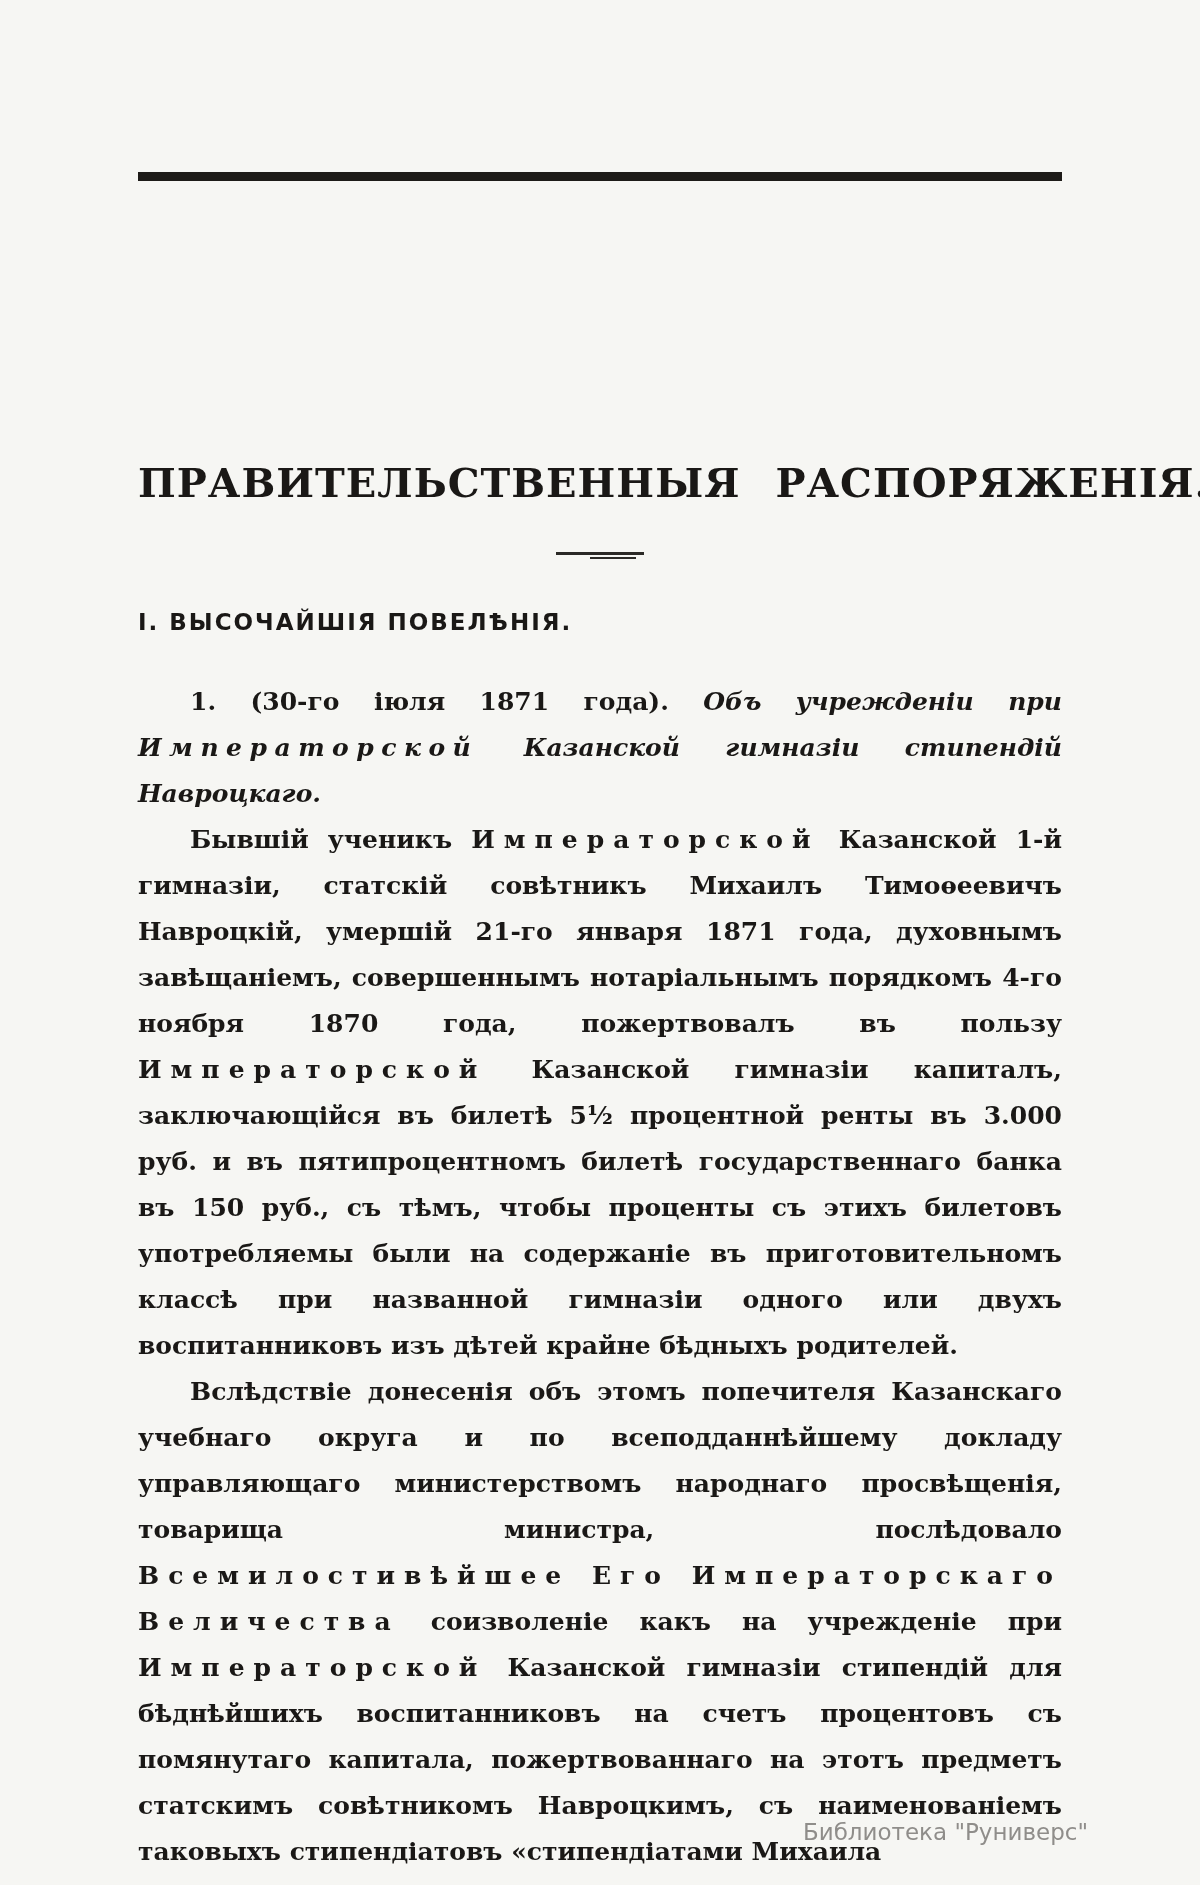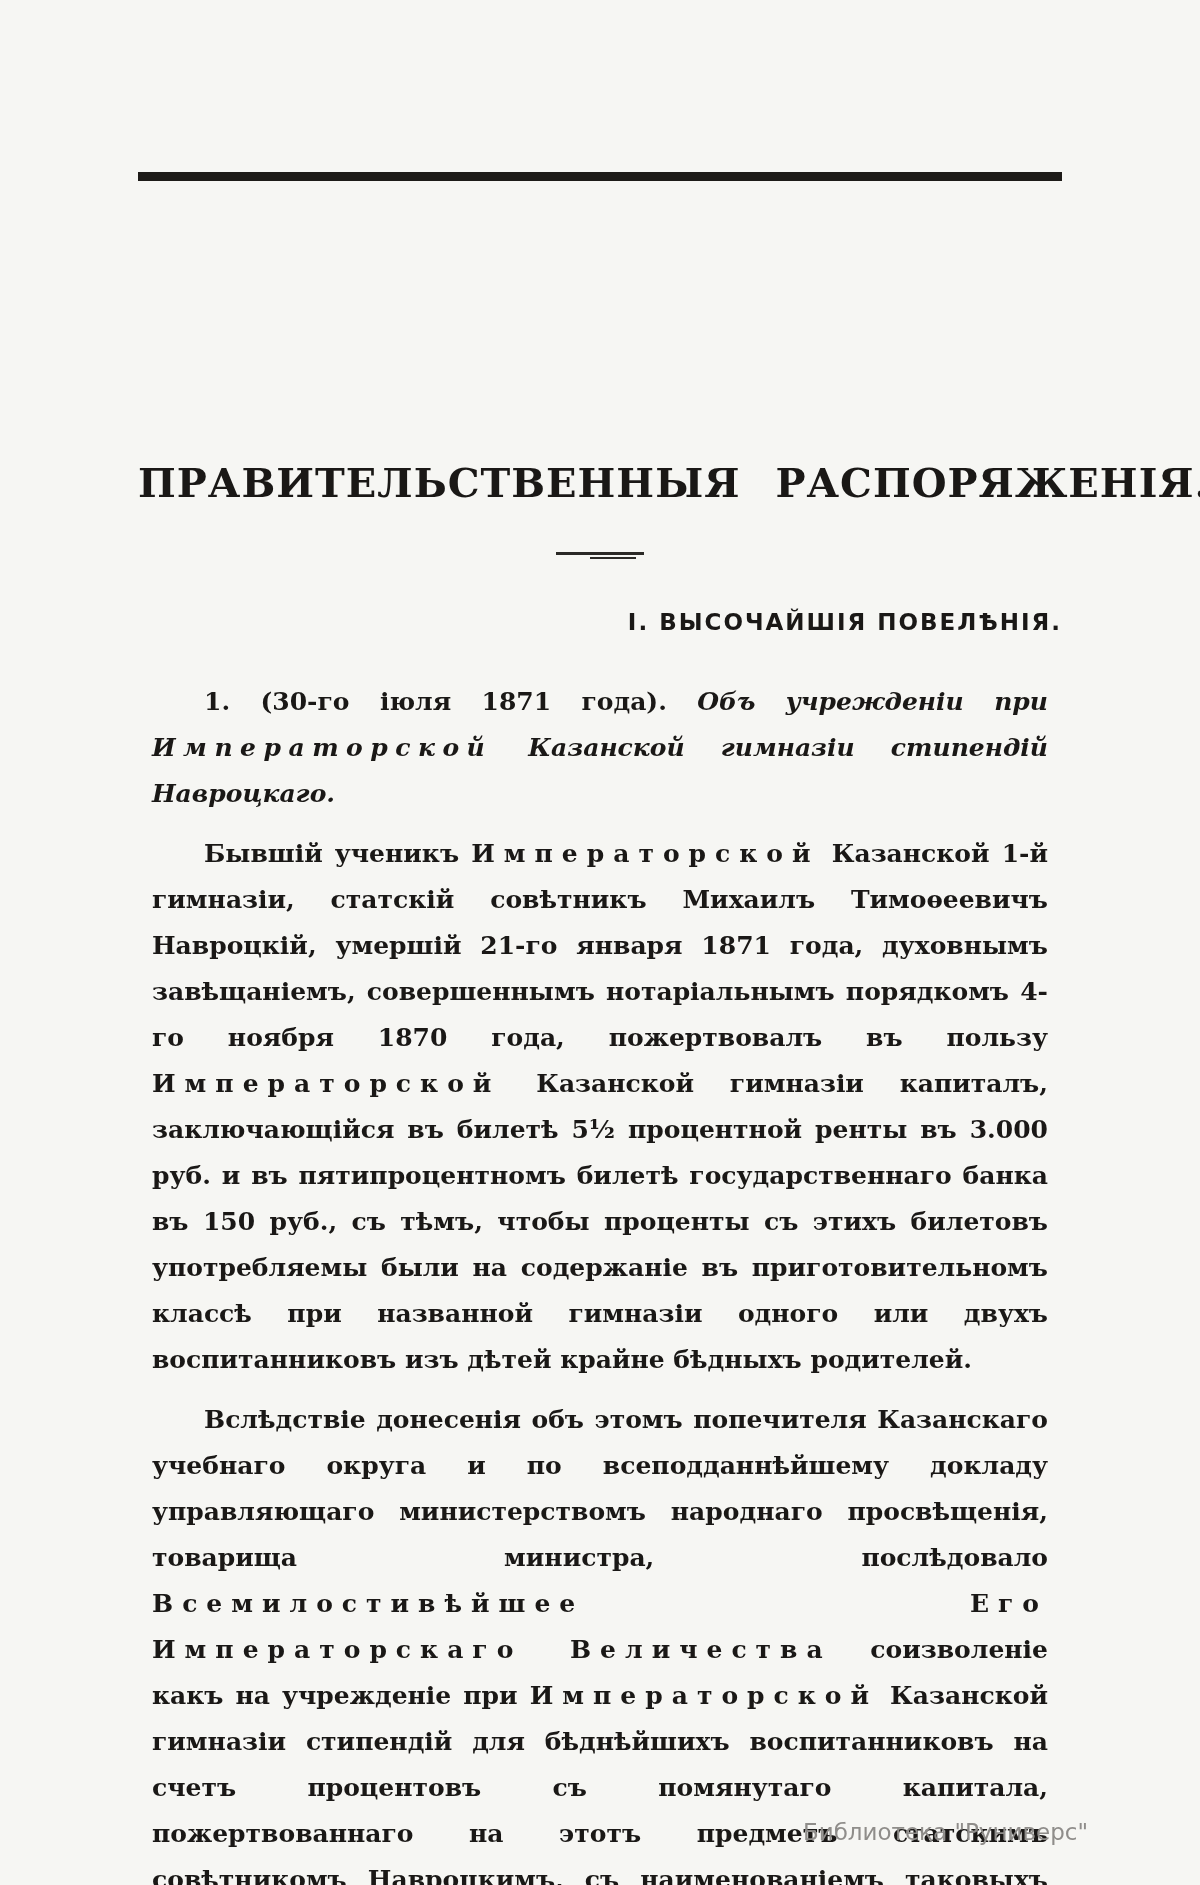--- a/index.html
+++ b/index.html
@@ -46,37 +46,37 @@
     content: "";
     position: absolute;
     left: 34px;
     top: 2px;
     width: 46px;
     border-top: 2px solid #2b2926;
   }
 
   .section-heading {
     margin-top: 54px;
-    text-align: right;
+    text-align: left;
     font-family: "DejaVu Sans", "Liberation Sans", sans-serif;
     font-weight: bold;
     font-size: 23px;
     letter-spacing: 2px;
     white-space: nowrap;
   }
 
   .body-text {
     margin-top: 44px;
     font-family: "DejaVu Serif", "Liberation Serif", serif;
     font-weight: bold;
     font-size: 25px;
     line-height: 46px;
     text-align: justify;
   }
-  .body-text p { text-indent: 52px; margin: 14px; }
+  .body-text p { text-indent: 52px; margin: 0; }
 
   .run-normal { }
   .run-italic { font-style: italic; }
   .run-spaced { letter-spacing: 0.36em; }
   .run-italic-spaced { font-style: italic; letter-spacing: 0.30em; }
 
   .signature {
     margin-top: 8px;
     padding-right: 96px;
     text-align: right;

